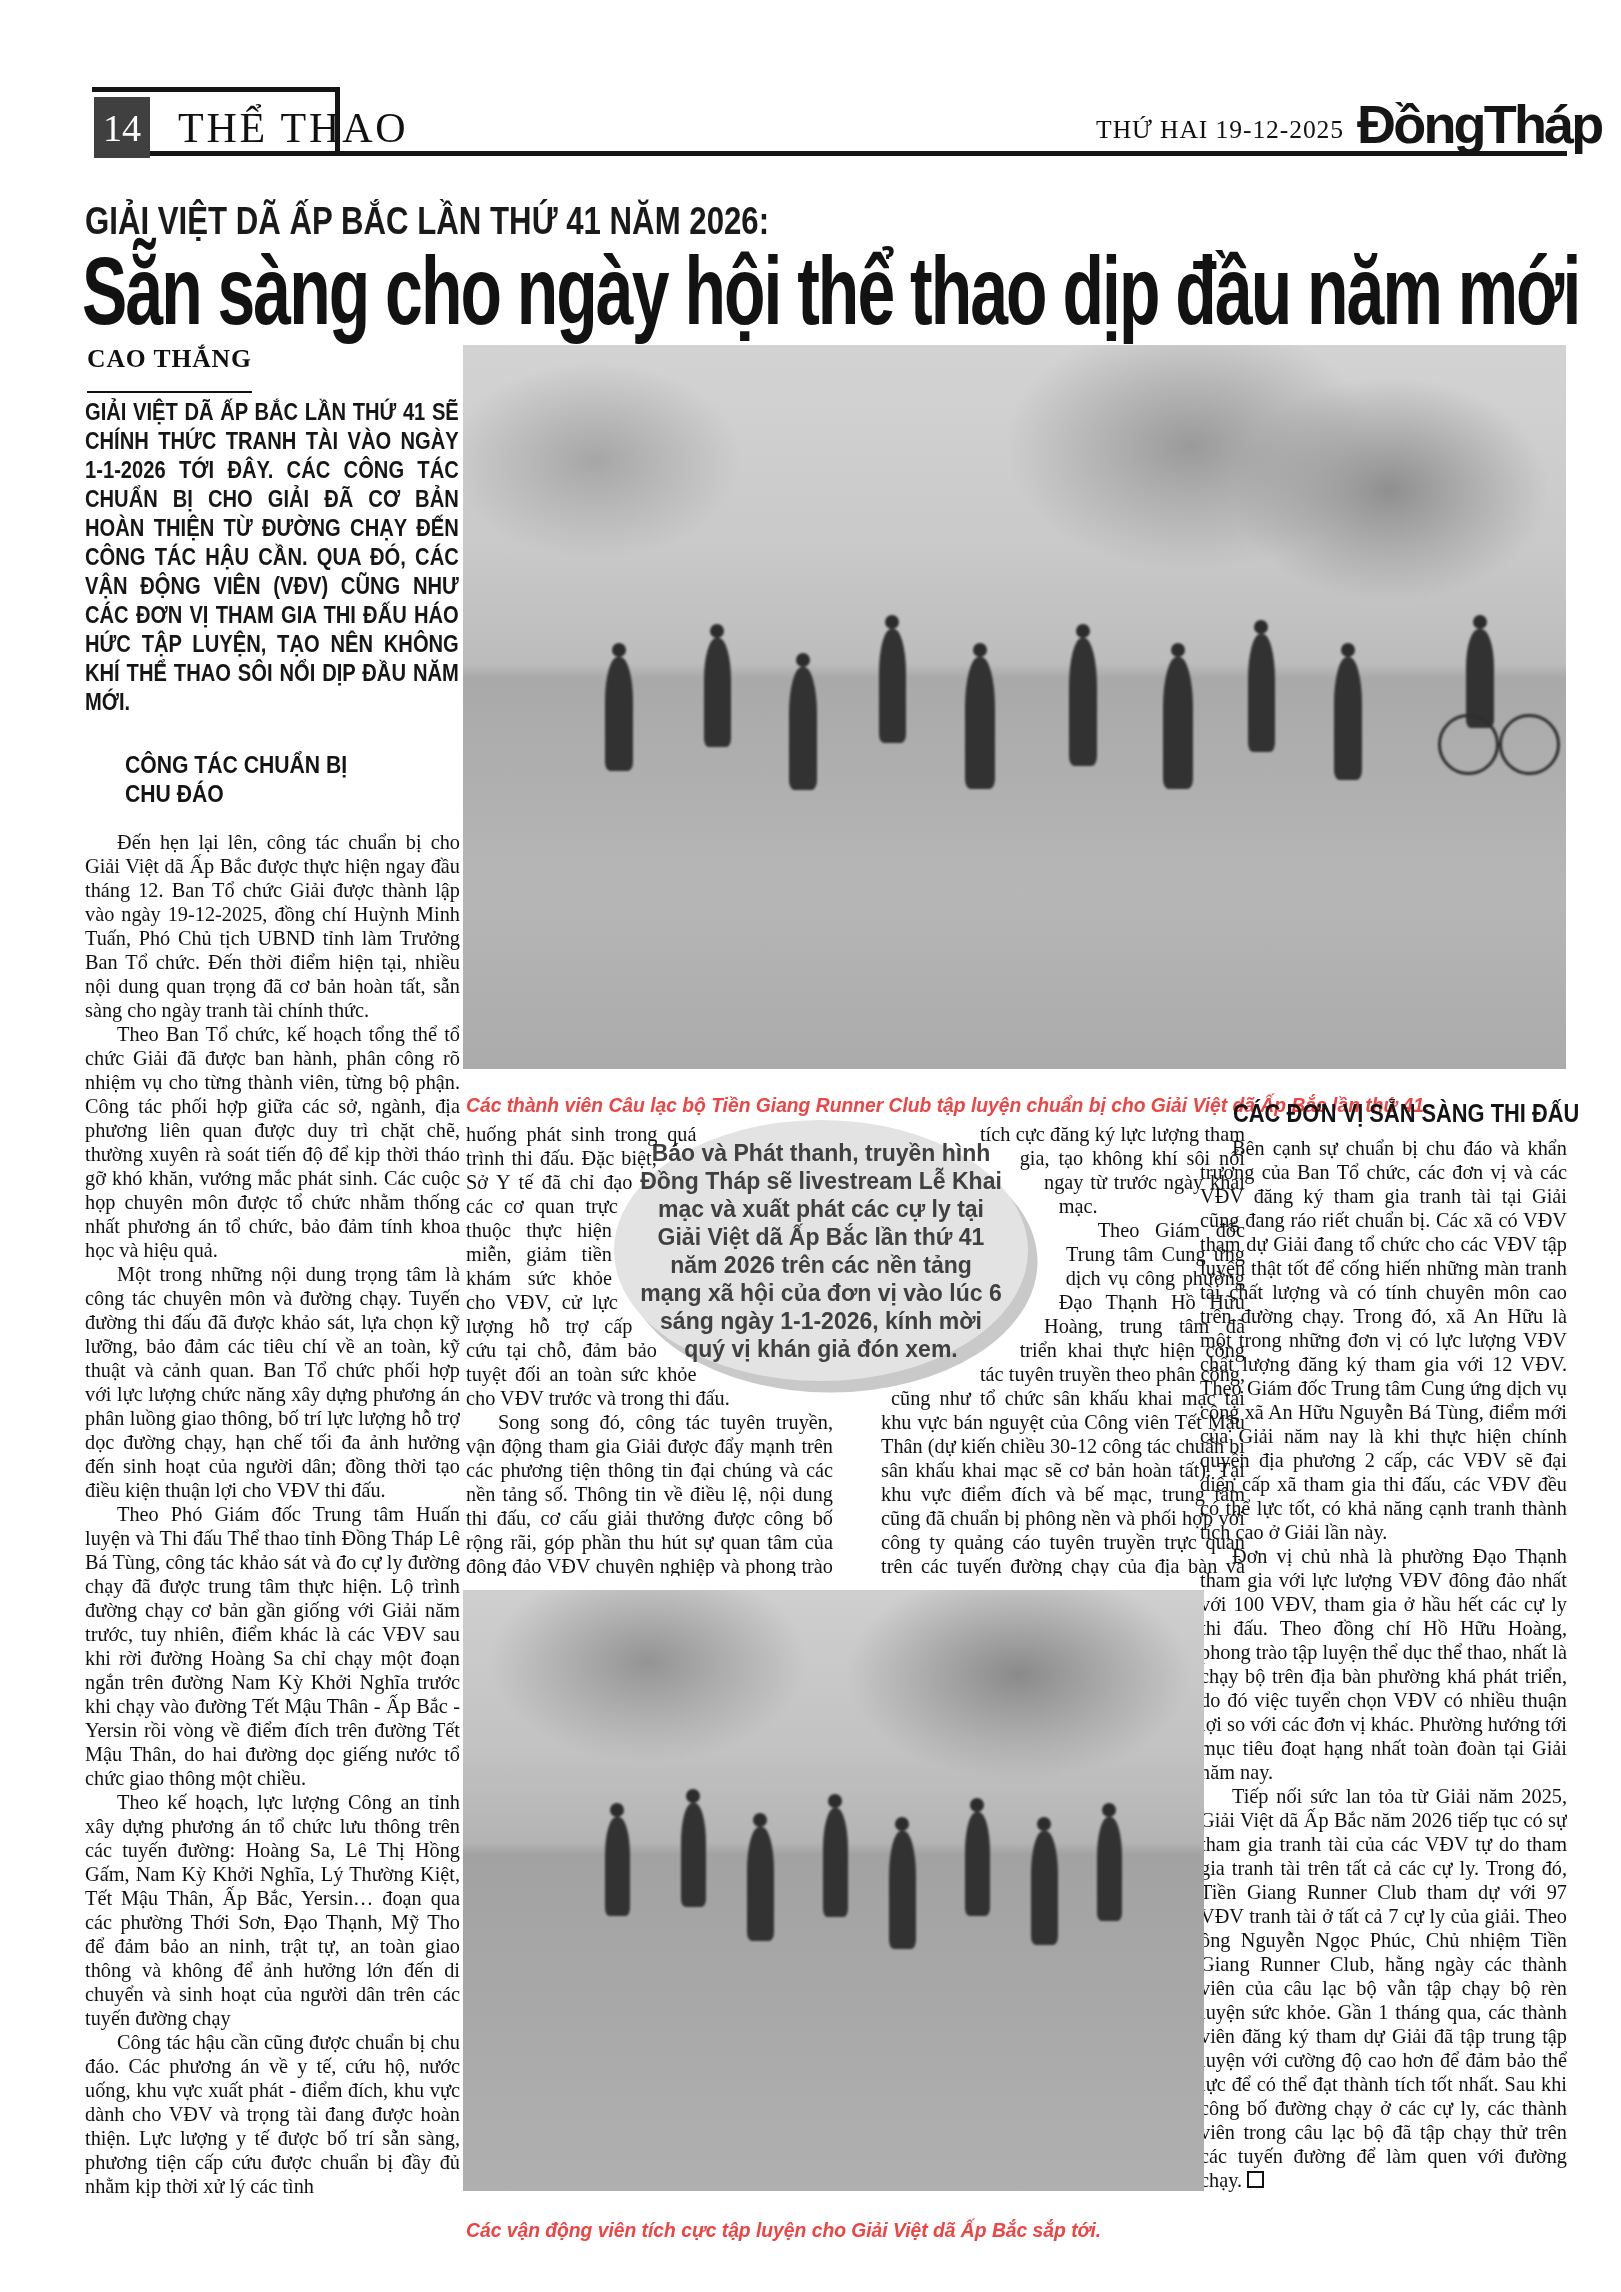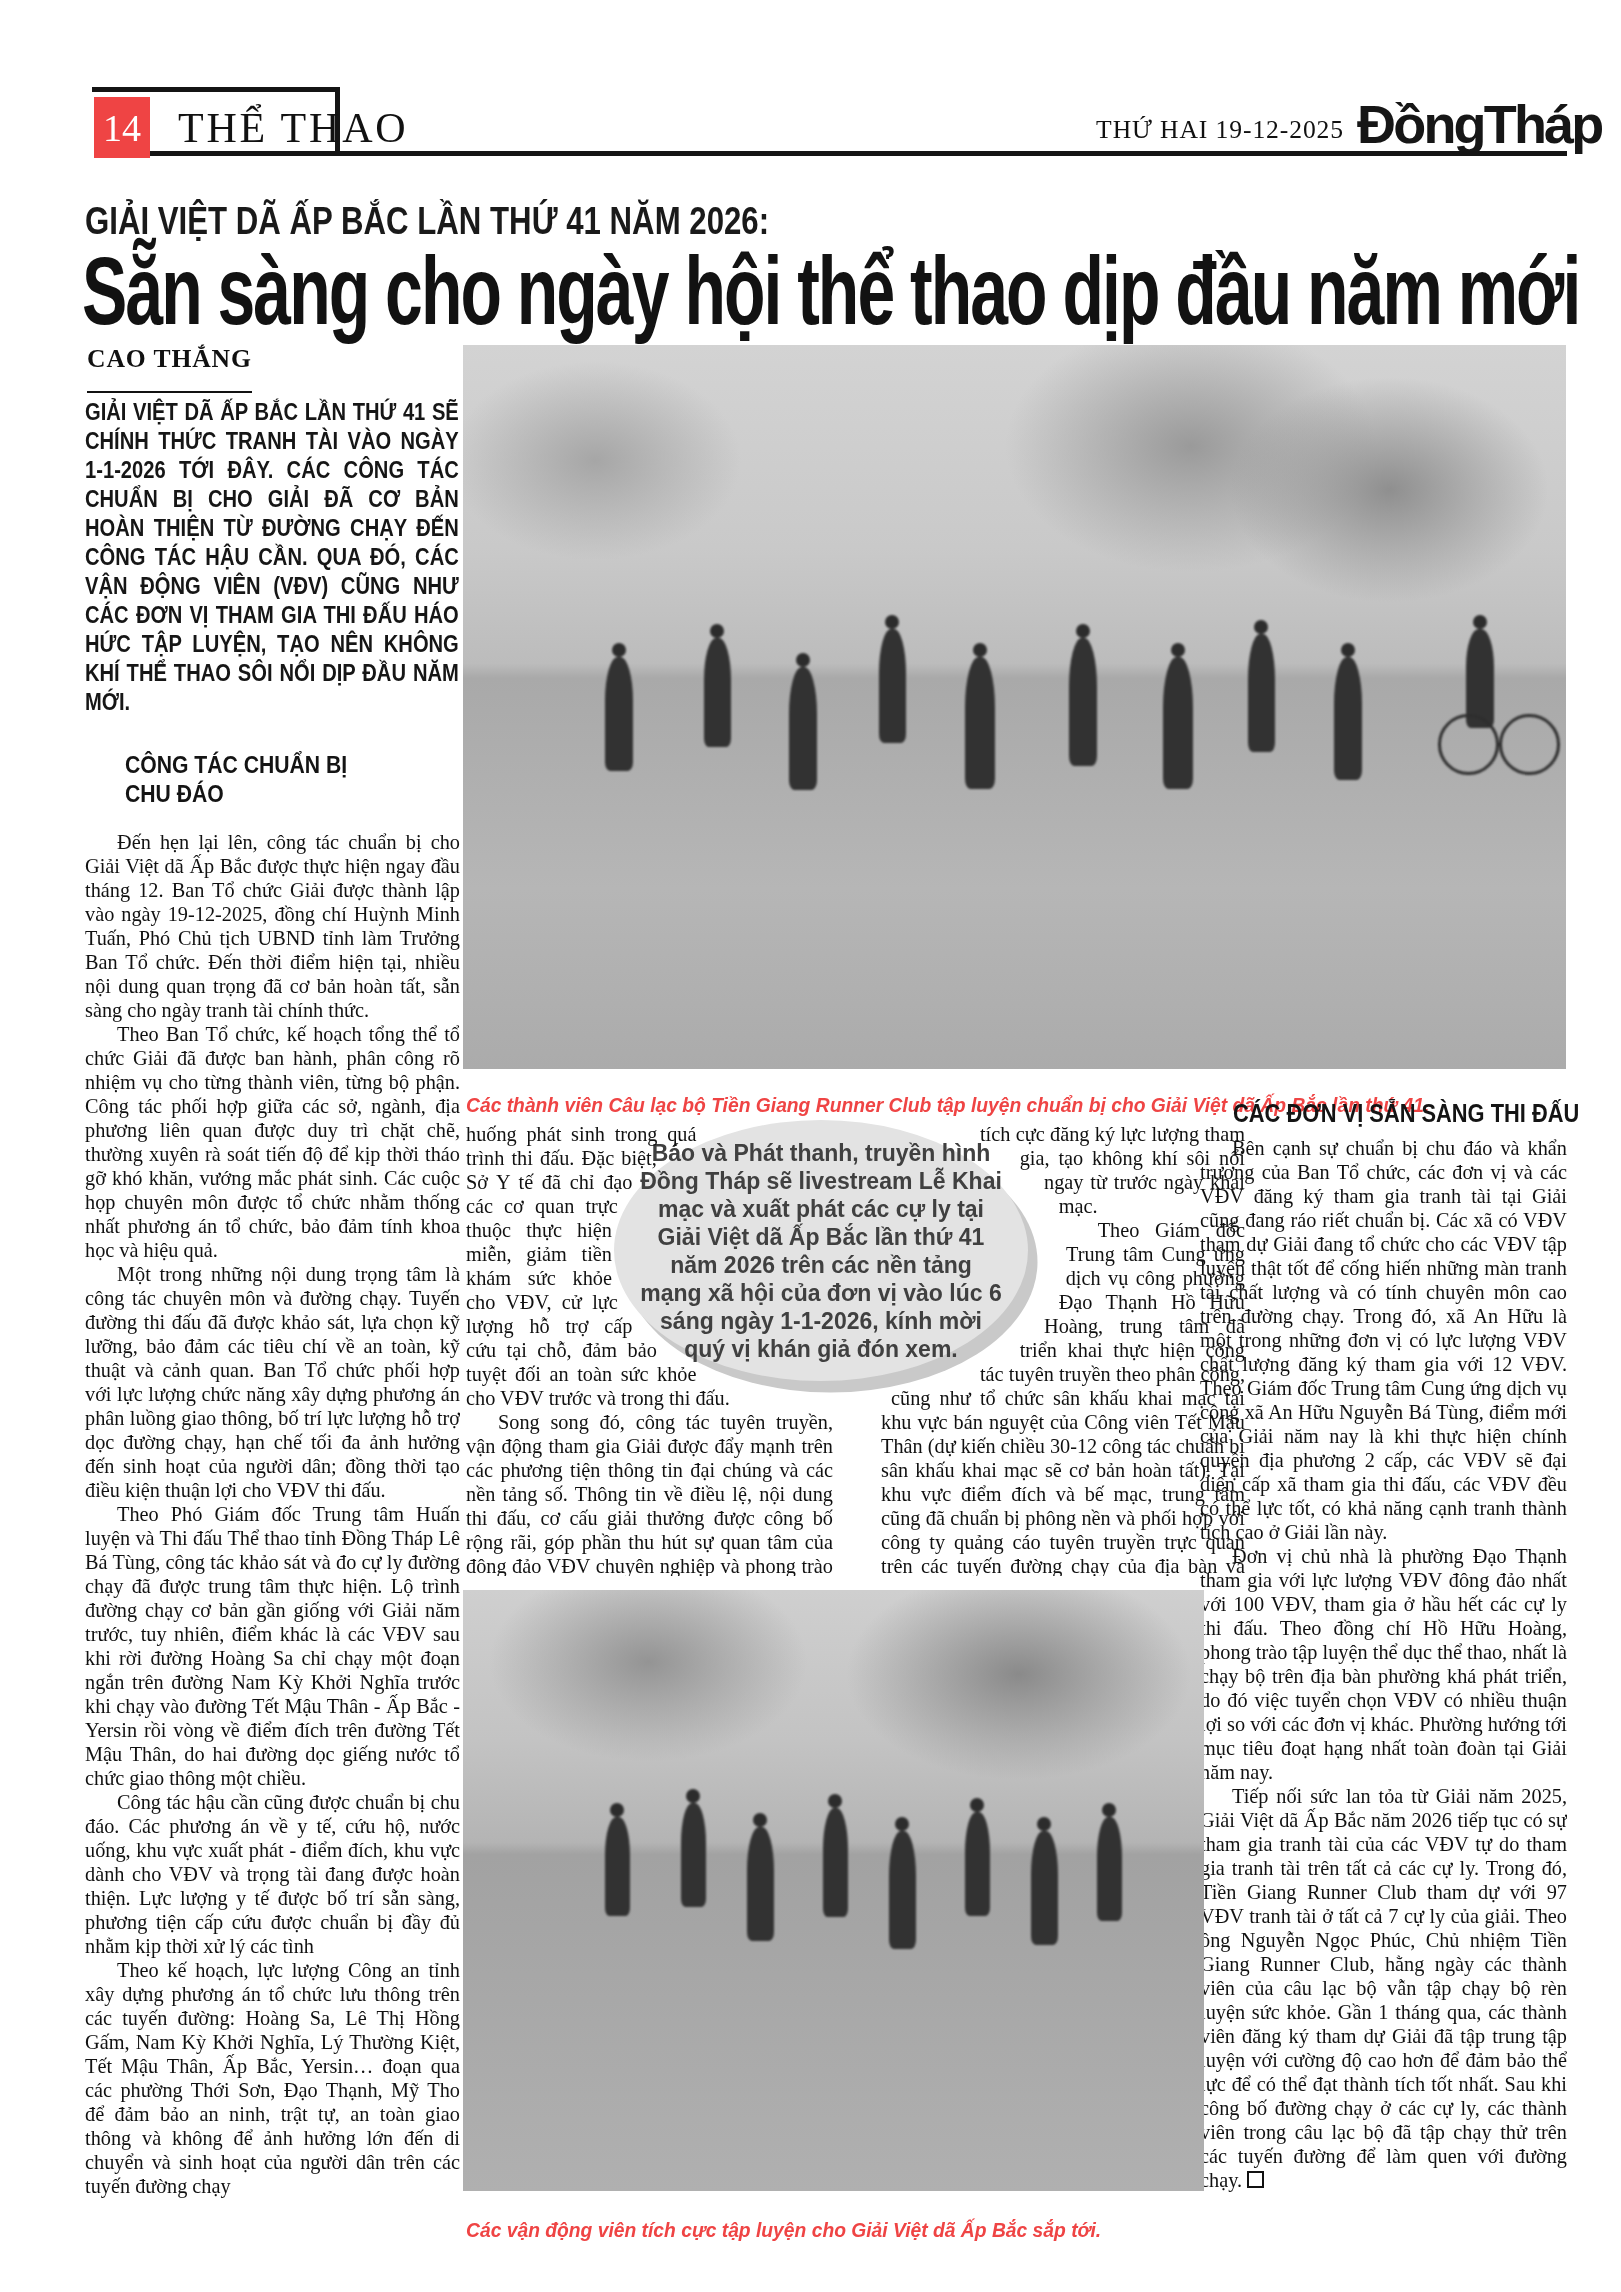--- a/index.html
+++ b/index.html
@@ -1,20 +1,20 @@
 <!DOCTYPE html>
 <html style="font-size:15px"><head>
 <meta charset="utf-8">
 <style>
   html,body{margin:0;padding:0;background:#ffffff;}
   .page{position:relative;width:1621px;height:2292px;background:#fff;overflow:hidden;
         font-family:"Liberation Serif",serif;color:#111;}
   .rule{position:absolute;background:#141414;}
   
-  .pagebox{position:absolute;left:94px;top:97px;width:56px;height:61px;background:#ef4444;
+  .pagebox{position:absolute;left:94px;top:97px;width:56px;height:61px;background:#404040;
            color:#fff;display:flex;align-items:center;justify-content:center;
            font-family:"Liberation Serif",serif;font-size:38px;}
   .section-title{position:absolute;left:178px;top:104px;font-size:42px;letter-spacing:2.8px;
                  font-family:"Liberation Serif",serif;}
   .dateline{position:absolute;left:1022px;top:115px;width:322px;text-align:right;
             font-size:25.6px;letter-spacing:0.9px;font-family:"Liberation Serif",serif;}
   .masthead{position:absolute;left:1357px;top:93px;font-family:"Liberation Sans",sans-serif;
             font-weight:bold;font-size:54px;letter-spacing:-2.8px;color:#161616;font-style:normal;}
   
   .squeeze{transform-origin:left top;display:inline-block;white-space:nowrap;}
@@ -97,22 +97,22 @@
   <div class="byline">CAO THẮNG</div>
 
   <div class="lead">GIẢI VIỆT DÃ ẤP BẮC LẦN THỨ 41 SẼ CHÍNH THỨC TRANH TÀI VÀO NGÀY 1-1-2026 TỚI ĐÂY. CÁC CÔNG TÁC CHUẨN BỊ CHO GIẢI ĐÃ CƠ BẢN HOÀN THIỆN TỪ ĐƯỜNG CHẠY ĐẾN CÔNG TÁC HẬU CẦN. QUA ĐÓ, CÁC VẬN ĐỘNG VIÊN (VĐV) CŨNG NHƯ CÁC ĐƠN VỊ THAM GIA THI ĐẤU HÁO HỨC TẬP LUYỆN, TẠO NÊN KHÔNG KHÍ THỂ THAO SÔI NỔI DỊP ĐẦU NĂM MỚI.</div>
 
   <div class="subhead">CÔNG TÁC CHUẨN BỊ CHU ĐÁO</div>
   <div class="bodycol" style="left:85px;top:814px;width:375px;height:1448px;overflow:hidden;margin-top:16px;">
     <p>Đến hẹn lại lên, công tác chuẩn bị cho Giải Việt dã Ấp Bắc được thực hiện ngay đầu tháng 12. Ban Tổ chức Giải được thành lập vào ngày 19-12-2025, đồng chí Huỳnh Minh Tuấn, Phó Chủ tịch UBND tỉnh làm Trưởng Ban Tổ chức. Đến thời điểm hiện tại, nhiều nội dung quan trọng đã cơ bản hoàn tất, sẵn sàng cho ngày tranh tài chính thức.</p>
     <p>Theo Ban Tổ chức, kế hoạch tổng thể tổ chức Giải đã được ban hành, phân công rõ nhiệm vụ cho từng thành viên, từng bộ phận. Công tác phối hợp giữa các sở, ngành, địa phương liên quan được duy trì chặt chẽ, thường xuyên rà soát tiến độ để kịp thời tháo gỡ khó khăn, vướng mắc phát sinh. Các cuộc họp chuyên môn được tổ chức nhằm thống nhất phương án tổ chức, bảo đảm tính khoa học và hiệu quả.</p>
     <p>Một trong những nội dung trọng tâm là công tác chuyên môn và đường chạy. Tuyến đường thi đấu đã được khảo sát, lựa chọn kỹ lưỡng, bảo đảm các tiêu chí về an toàn, kỹ thuật và cảnh quan. Ban Tổ chức phối hợp với lực lượng chức năng xây dựng phương án phân luồng giao thông, bố trí lực lượng hỗ trợ dọc đường chạy, hạn chế tối đa ảnh hưởng đến sinh hoạt của người dân; đồng thời tạo điều kiện thuận lợi cho VĐV thi đấu.</p>
     <p>Theo Phó Giám đốc Trung tâm Huấn luyện và Thi đấu Thể thao tỉnh Đồng Tháp Lê Bá Tùng, công tác khảo sát và đo cự ly đường chạy đã được trung tâm thực hiện. Lộ trình đường chạy cơ bản gần giống với Giải năm trước, tuy nhiên, điểm khác là các VĐV sau khi rời đường Hoàng Sa chỉ chạy một đoạn ngắn trên đường Nam Kỳ Khởi Nghĩa trước khi chạy vào đường Tết Mậu Thân - Ấp Bắc - Yersin rồi vòng về điểm đích trên đường Tết Mậu Thân, do hai đường dọc giếng nước tổ chức giao thông một chiều.</p>
+    <p>Theo kế hoạch, lực lượng Công an tỉnh xây dựng phương án tổ chức lưu thông trên các tuyến đường: Hoàng Sa, Lê Thị Hồng Gấm, Nam Kỳ Khởi Nghĩa, Lý Thường Kiệt, Tết Mậu Thân, Ấp Bắc, Yersin… đoạn qua các phường Thới Sơn, Đạo Thạnh, Mỹ Tho để đảm bảo an ninh, trật tự, an toàn giao thông và không để ảnh hưởng lớn đến di chuyển và sinh hoạt của người dân trên các tuyến đường chạy</p>
     <p>Công tác hậu cần cũng được chuẩn bị chu đáo. Các phương án về y tế, cứu hộ, nước uống, khu vực xuất phát - điểm đích, khu vực dành cho VĐV và trọng tài đang được hoàn thiện. Lực lượng y tế được bố trí sẵn sàng, phương tiện cấp cứu được chuẩn bị đầy đủ nhằm kịp thời xử lý các tình</p>
-    <p>Theo kế hoạch, lực lượng Công an tỉnh xây dựng phương án tổ chức lưu thông trên các tuyến đường: Hoàng Sa, Lê Thị Hồng Gấm, Nam Kỳ Khởi Nghĩa, Lý Thường Kiệt, Tết Mậu Thân, Ấp Bắc, Yersin… đoạn qua các phường Thới Sơn, Đạo Thạnh, Mỹ Tho để đảm bảo an ninh, trật tự, an toàn giao thông và không để ảnh hưởng lớn đến di chuyển và sinh hoạt của người dân trên các tuyến đường chạy</p>
   </div>
 
   <div class="photo ph1" style="left:463px;top:345px;width:1103px;height:724px;">
     <div class="figs">
       <div class="fig" style="left:142px;top:312px;width:28px;height:114px;"></div>
       <div class="fig" style="left:241px;top:293px;width:26.5px;height:109px;"></div>
       <div class="fig" style="left:326px;top:322px;width:28px;height:123px;"></div>
       <div class="fig" style="left:416px;top:284px;width:26.5px;height:114px;"></div>
       <div class="fig" style="left:502px;top:312px;width:30px;height:132px;"></div>
       <div class="fig" style="left:606px;top:293px;width:28px;height:128px;"></div>

